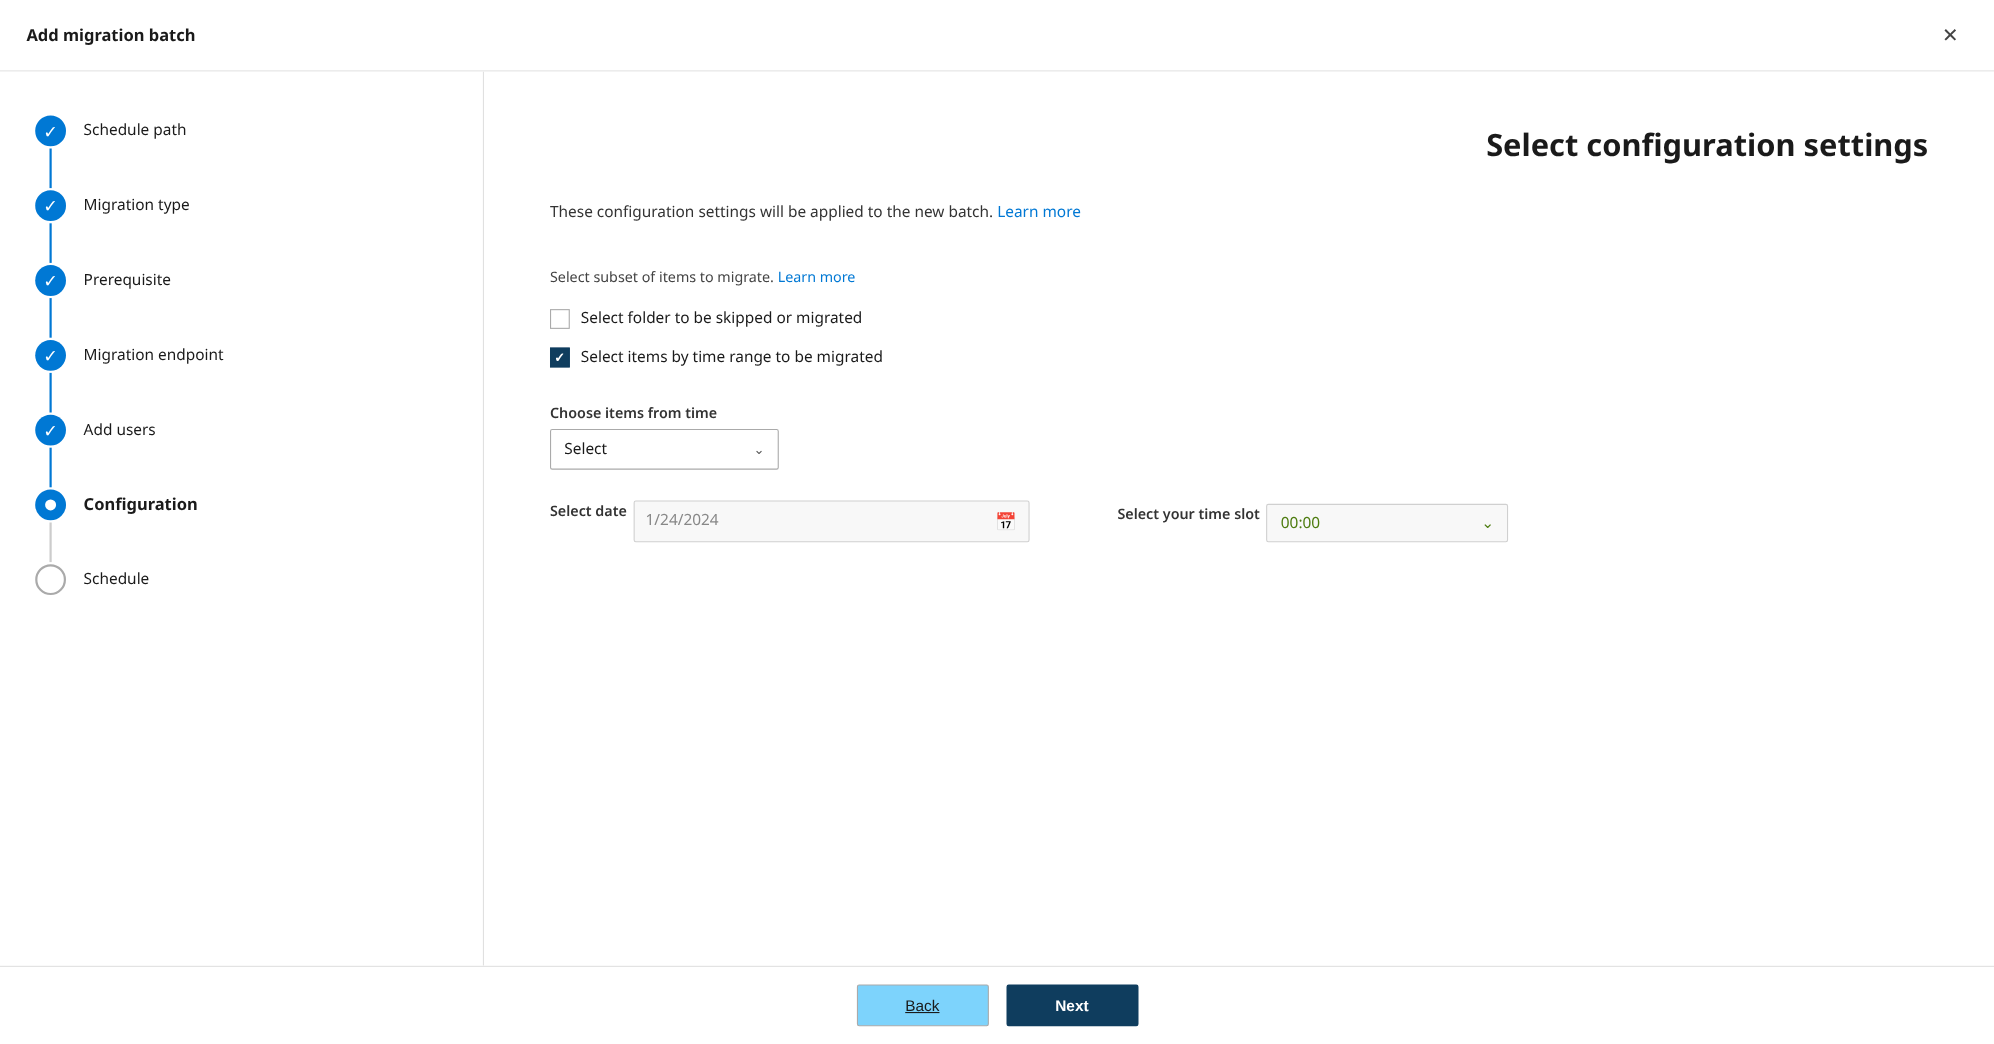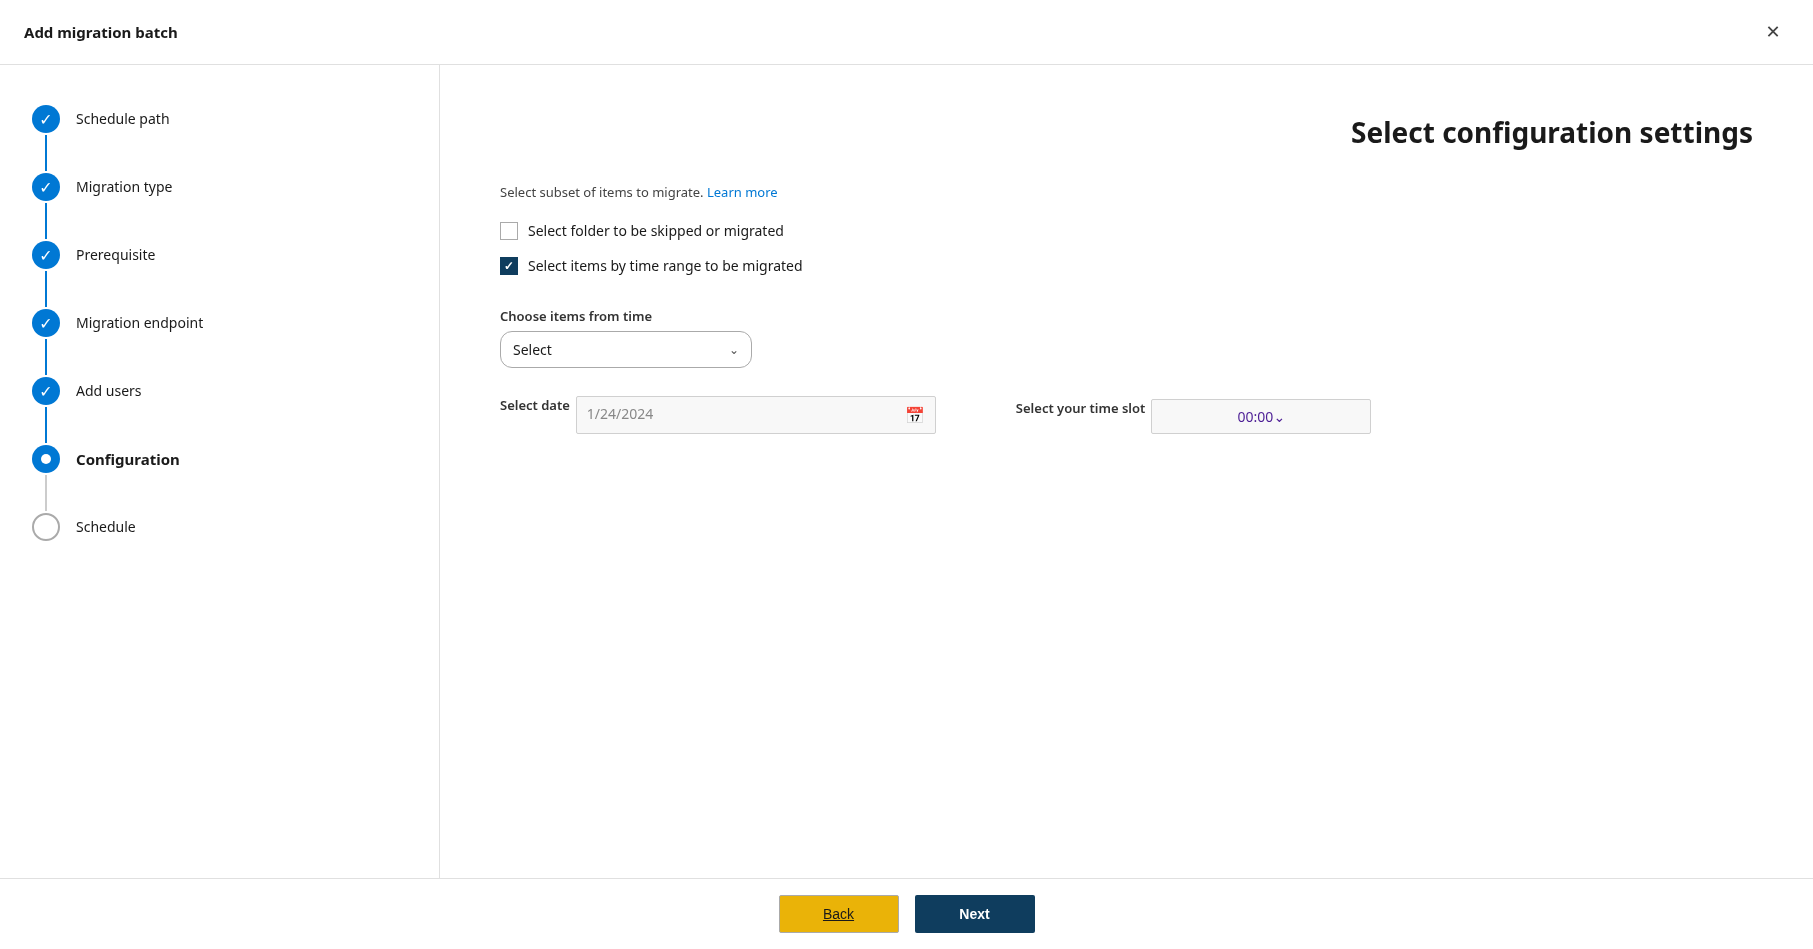--- a/index.html
+++ b/index.html
@@ -200,23 +200,23 @@
       font-weight: 600;
       color: #333;
       margin-bottom: 6px;
     }
 
     .select-dropdown {
       display: flex;
       align-items: center;
       justify-content: space-between;
       border: 1.5px solid #aaa;
-      border-radius: 12px;
+      border-radius: 2px;
       padding: 8px 12px;
-      width: 252px;
+      width: 208px;
       background: #fff;
       cursor: pointer;
       font-size: 14px;
       color: #1a1a1a;
     }
     .select-dropdown .chevron {
       font-size: 12px;
       color: #555;
     }
 
@@ -252,39 +252,39 @@
 
     .time-select-box {
       display: flex;
       align-items: center;
       border: 1.5px solid #d0d0d0;
       background: #f8f8f8;
       border-radius: 2px;
       padding: 7px 12px;
       width: 220px;
       font-size: 14px;
-      color: #4c1d95;
-      justify-content: center;
+      color: #4d7c0f;
+      justify-content: space-between;
       cursor: pointer;
     }
 
     
     .footer {
       display: flex;
       justify-content: center;
       gap: 16px;
       padding: 16px 24px;
       border-top: 1px solid #e0e0e0;
       background: #fff;
     }
 
     .btn-back {
       padding: 10px 40px;
       border: 1.5px solid #aaa;
-      background: #eab308;
+      background: #7dd3fc;
       color: #1a1a1a;
       font-size: 14px;
       border-radius: 2px;
       cursor: pointer;
       min-width: 120px;
       text-decoration: underline;
     }
 
     .btn-next {
       padding: 10px 40px;
@@ -376,20 +376,24 @@
         </div>
       </div>
       <span class="step-label">Schedule</span>
     </div>
   </div>
 
   <div class="content-panel">
 
     <h1 class="page-title">Select configuration settings</h1>
 
+    <p class="description-text">
+      <span>These configuration settings will be applied to the new batch.</span>
+      <a href="#">Learn more</a>
+    </p>
 
     <div>
       <div class="section-subtitle">
         <span>Select subset of items to migrate.</span>
         <a href="#">Learn more</a>
       </div>
 
       <div class="checkbox-row">
         <div class="checkbox-box">
         </div>

